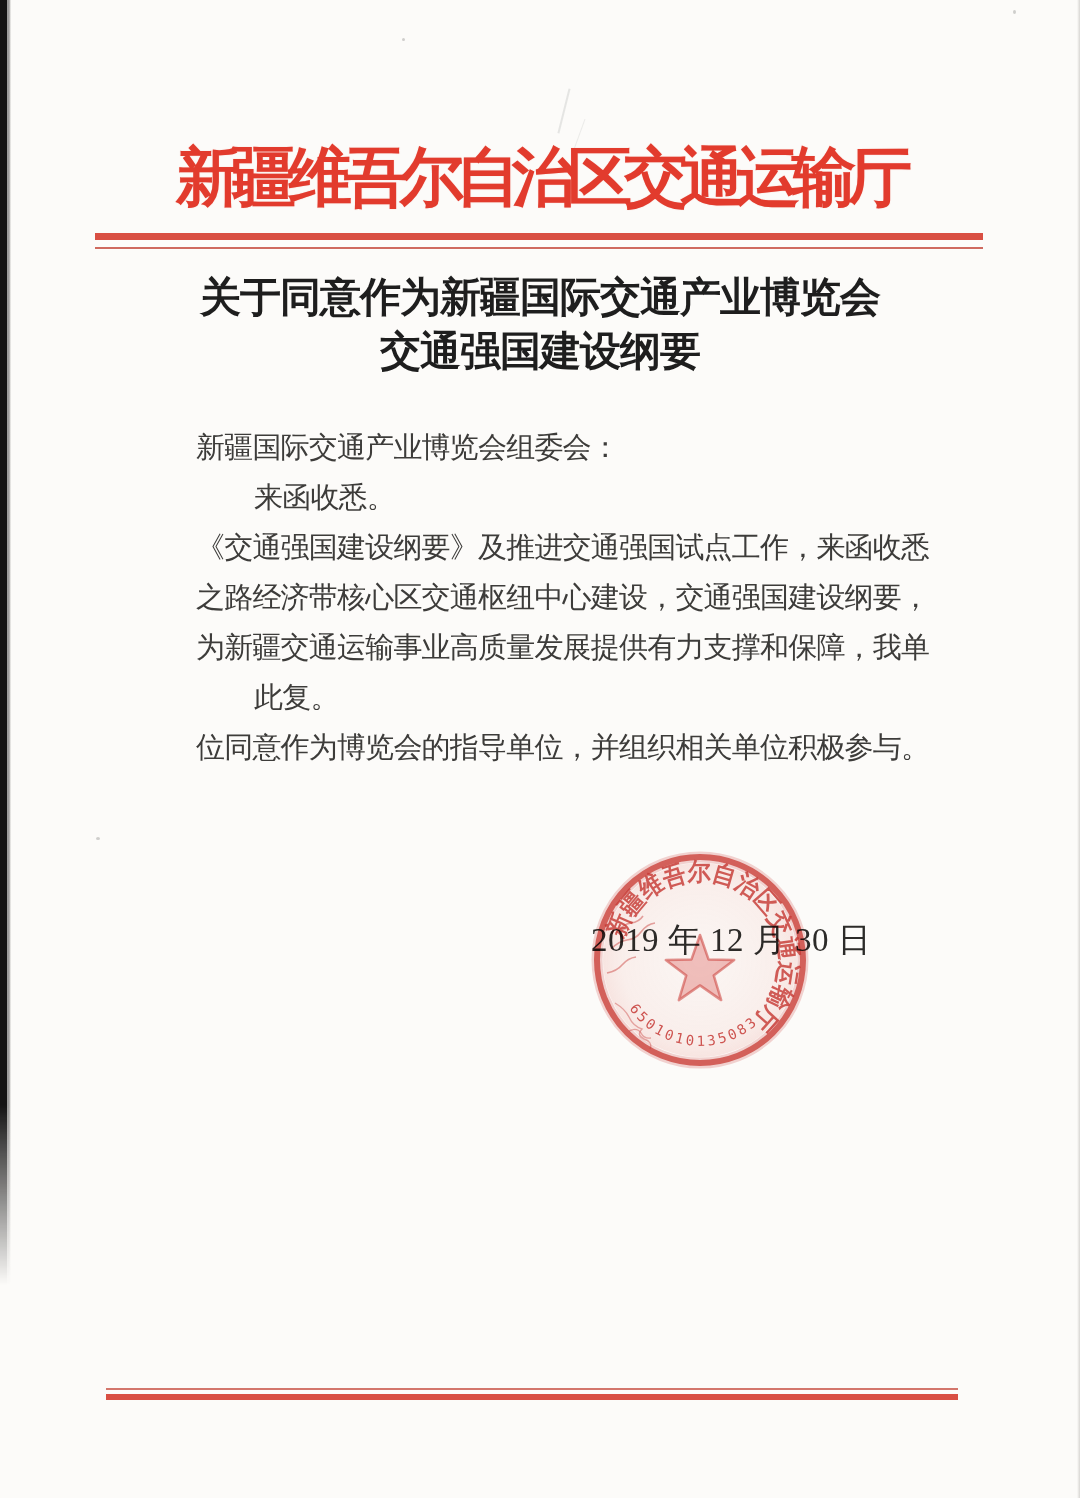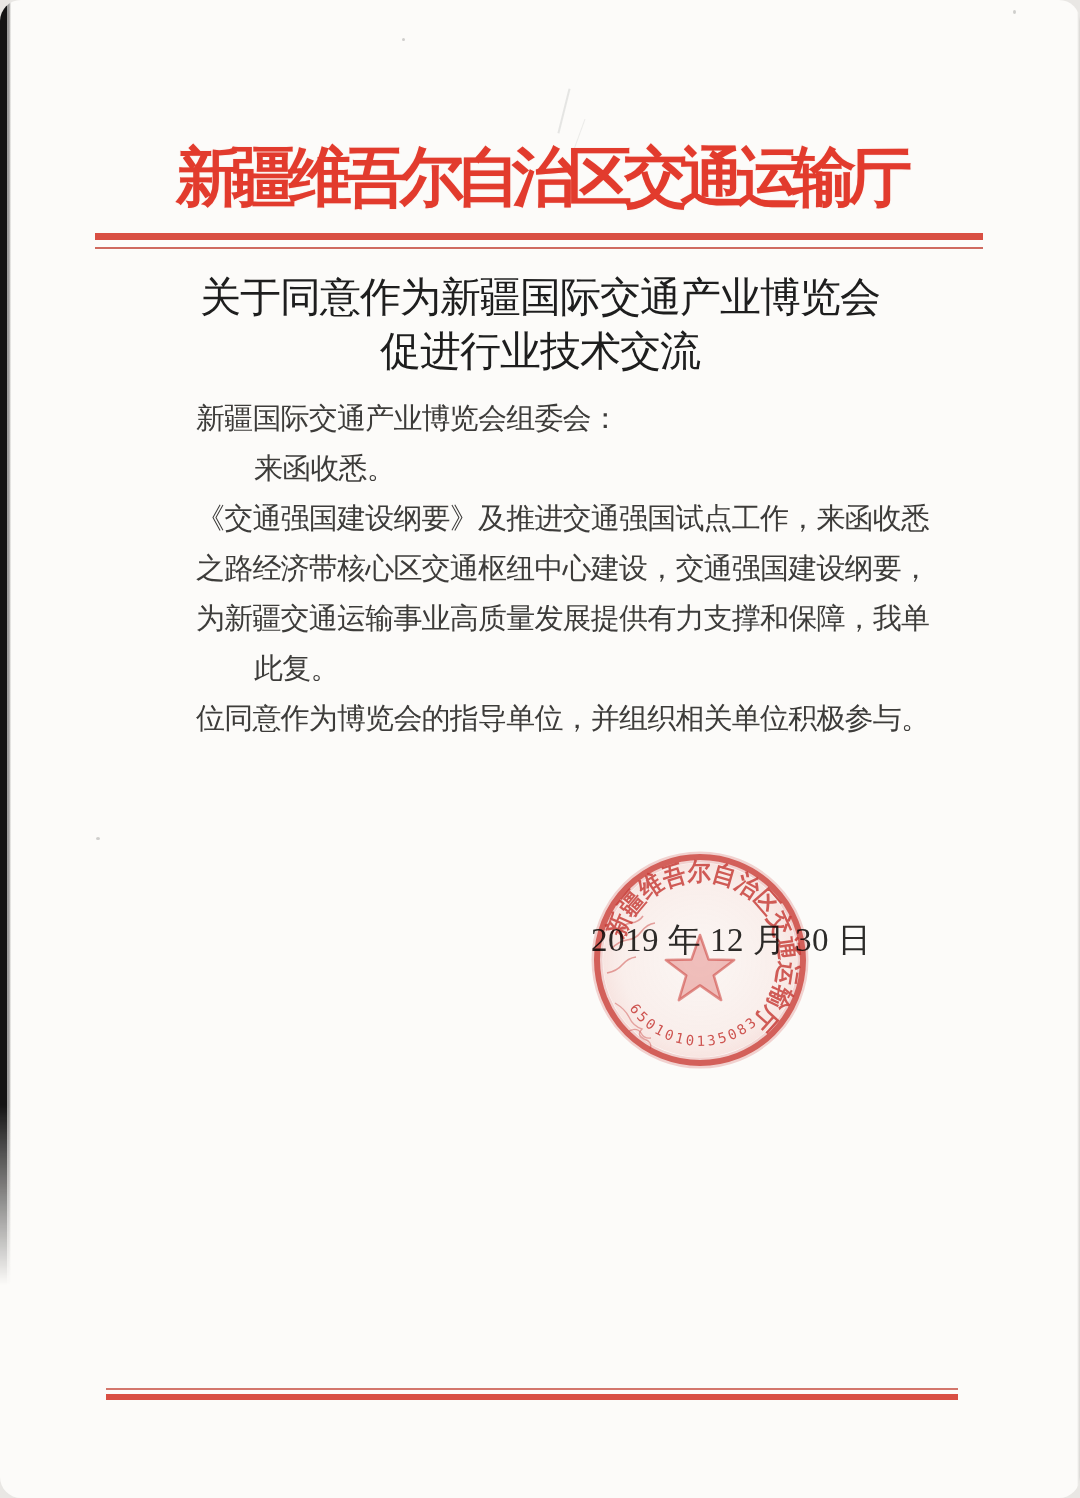--- a/index.html
+++ b/index.html
@@ -1,20 +1,19 @@
 <!DOCTYPE html>
 <html><head>
 <meta charset="utf-8">
 <style>
   html,body{margin:0;padding:0;background:#e9e7e4;}
   .page{
     position:relative;width:1080px;height:1498px;margin:0 auto;
     background:#fcfbf9;overflow:hidden;
     font-family:"Liberation Serif","DejaVu Serif",serif;
-    border-radius:21px;
   }
   
   .scan-edge-left{
     position:absolute;left:0;top:0;width:11px;height:1285px;
     background:linear-gradient(to right,#141414 0 7px,rgba(40,40,40,.45) 7px 9px,rgba(40,40,40,0) 11px);
     -webkit-mask-image:linear-gradient(to bottom,#000 0 86%,transparent 100%);
     mask-image:linear-gradient(to bottom,#000 0 86%,transparent 100%);
   }
   .scan-edge-right{
     position:absolute;right:0;top:0;width:3px;height:100%;
@@ -36,28 +35,28 @@
     text-shadow:0 0 1px rgba(226,59,45,.35);
     white-space:nowrap;
   }
   .rule{position:absolute;left:95px;width:888px;}
   .rule.head-thick{top:233px;height:7px;background:#d94f43;}
   .rule.head-thin{top:247px;height:2px;background:#cf6a5f;}
 
   
   .doc-title{
     position:absolute;left:0;top:270px;width:100%;
-    text-align:center;color:#1e1e1e;font-weight:normal;
+    text-align:center;color:#1e1e1e;font-weight:bold;
     font-size:41px;line-height:54px;letter-spacing:-1px;
     white-space:nowrap;
   }
 
   
   .body-text{
-    position:absolute;left:196px;top:393px;width:744px;
+    position:absolute;left:196px;top:422px;width:744px;
     color:#3d3c3a;font-size:29px;letter-spacing:-0.8px;
   }
   .body-line{height:50px;line-height:50px;white-space:nowrap;}
   .body-line.indent{padding-left:58px;}
 
   
   .issue-date{
     position:absolute;left:591px;top:918px;
     font-size:33px;color:#2c2b29;letter-spacing:.5px;white-space:nowrap;
   }
@@ -82,21 +81,21 @@
   <div class="speck" style="left:402px;top:38px;width:3px;height:3px;"></div>
   <div class="speck" style="left:1013px;top:10px;width:3px;height:4px;"></div>
   <div class="speck" style="left:96px;top:837px;width:4px;height:3px;"></div>
 
   <div class="org-title">新疆维吾尔自治区交通运输厅</div>
   <div class="rule head-thick"></div>
   <div class="rule head-thin"></div>
 
   <div class="doc-title">
     <div>关于同意作为新疆国际交通产业博览会</div>
-    <div>促进行业技术交流</div>
+    <div>交通强国建设纲要</div>
   </div>
 
   <div class="body-text">
     <div class="body-line">新疆国际交通产业博览会组委会：</div>
     <div class="body-line indent">来函收悉。</div>
     <div class="body-line">《交通强国建设纲要》及推进交通强国试点工作，来函收悉</div>
     <div class="body-line">之路经济带核心区交通枢纽中心建设，交通强国建设纲要，</div>
     <div class="body-line">为新疆交通运输事业高质量发展提供有力支撑和保障，我单</div>
     <div class="body-line indent">此复。</div>
     <div class="body-line">位同意作为博览会的指导单位，并组织相关单位积极参与。</div>

